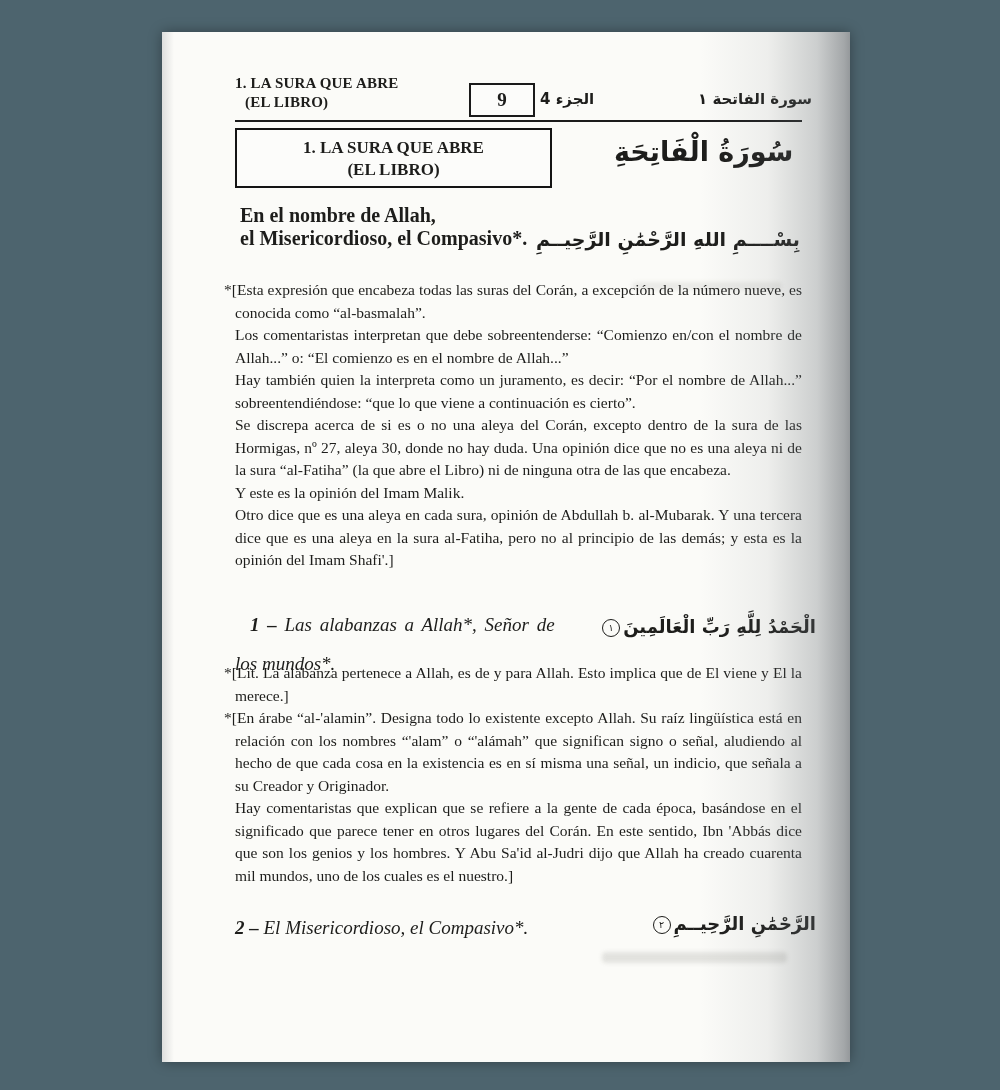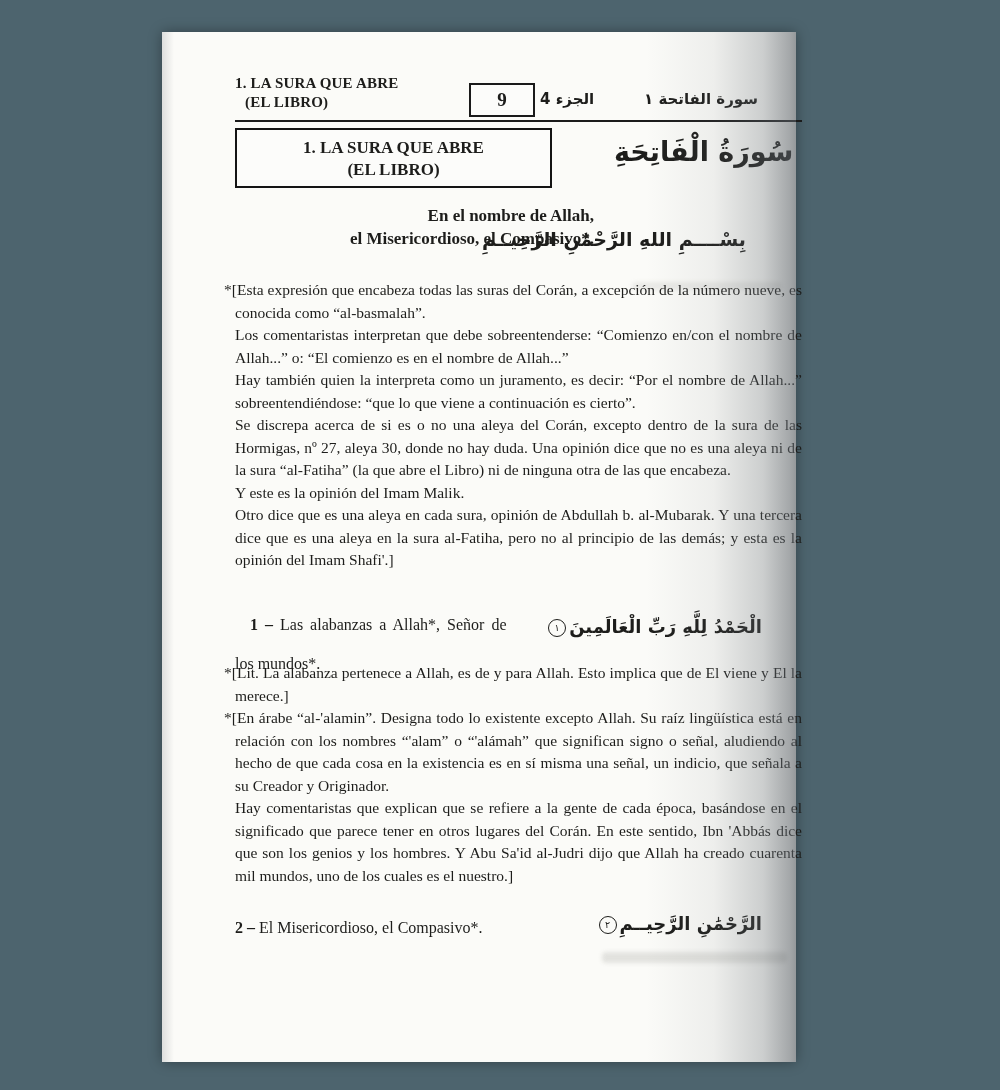--- a/index.html
+++ b/index.html
@@ -3,21 +3,21 @@
 <meta charset="utf-8">
 <style>
   html,body{margin:0;padding:0;}
   body{
     width:1000px;height:1090px;position:relative;overflow:hidden;
     background:#4d646e;
     font-family:"Liberation Serif", serif;
     color:#1d1d1b;
   }
   .page{
-    position:absolute;left:162px;top:32px;width:634px;height:1030px;
+    position:absolute;left:162px;top:32px;width:688px;height:1030px;
     background:#fbfbf8;
     box-shadow:0 0 12px rgba(0,0,0,0.35);
   }
   .edge-shade-right{
     position:absolute;top:0;right:0;width:150px;height:100%;pointer-events:none;
     background:linear-gradient(to right,
       rgba(120,126,132,0) 0%,
       rgba(120,126,132,0.10) 45%,
       rgba(105,112,118,0.32) 78%,
       rgba(92,98,104,0.55) 96%,
@@ -47,33 +47,33 @@
   .title-box{
     left:73px;top:96px;width:313px;height:56px;
     border:2px solid #141414;background:#fcfcfa;
     text-align:center;
   }
   .title-box .l1{margin-top:7px;font-size:17px;font-weight:bold;line-height:22px;}
   .title-box .l2{font-size:17px;font-weight:bold;line-height:22px;}
   .calligraphy{left:452px;top:104px;font-size:27px;font-weight:bold;}
 
   
-  .basmala-es{left:92px;top:172px;width:340px;text-align:right;
-    font-size:17px;font-weight:bold;line-height:23px;}
+  .basmala-es{left:78px;top:172px;width:340px;text-align:left;
+    font-size:20px;font-weight:bold;line-height:23px;}
   .basmala-ar{right:50px;top:196px;font-size:19px;font-weight:bold;}
 
   
   .notes{width:567px;font-size:15.5px;line-height:22.5px;text-align:justify;}
   .notes p{margin:0;}
   .notes p.hang{text-indent:-11px;}
   .notes-basmala{left:73px;top:247px;}
   .notes-verse1{left:73px;top:630px;}
 
   
-  .verse-es{font-size:16px;line-height:27px;}
+  .verse-es{font-size:19px;line-height:27px;font-style:italic;}
   .verse1-es{left:73px;top:579px;width:300px;}
   .verse1-es .vl1{display:block;padding-left:15px;word-spacing:3px;white-space:nowrap;}
   .verse1-es .vl2{display:block;margin-top:12px;}
   .vnum{font-weight:bold;}
   .verse1-ar{right:34px;top:584px;font-size:18px;font-weight:bold;}
   .verse2-es{left:73px;top:882px;}
   .verse2-ar{right:34px;top:881px;font-size:18px;font-weight:bold;}
 
   .ayah{
     display:inline-block;width:16px;height:16px;margin:0 3px;

